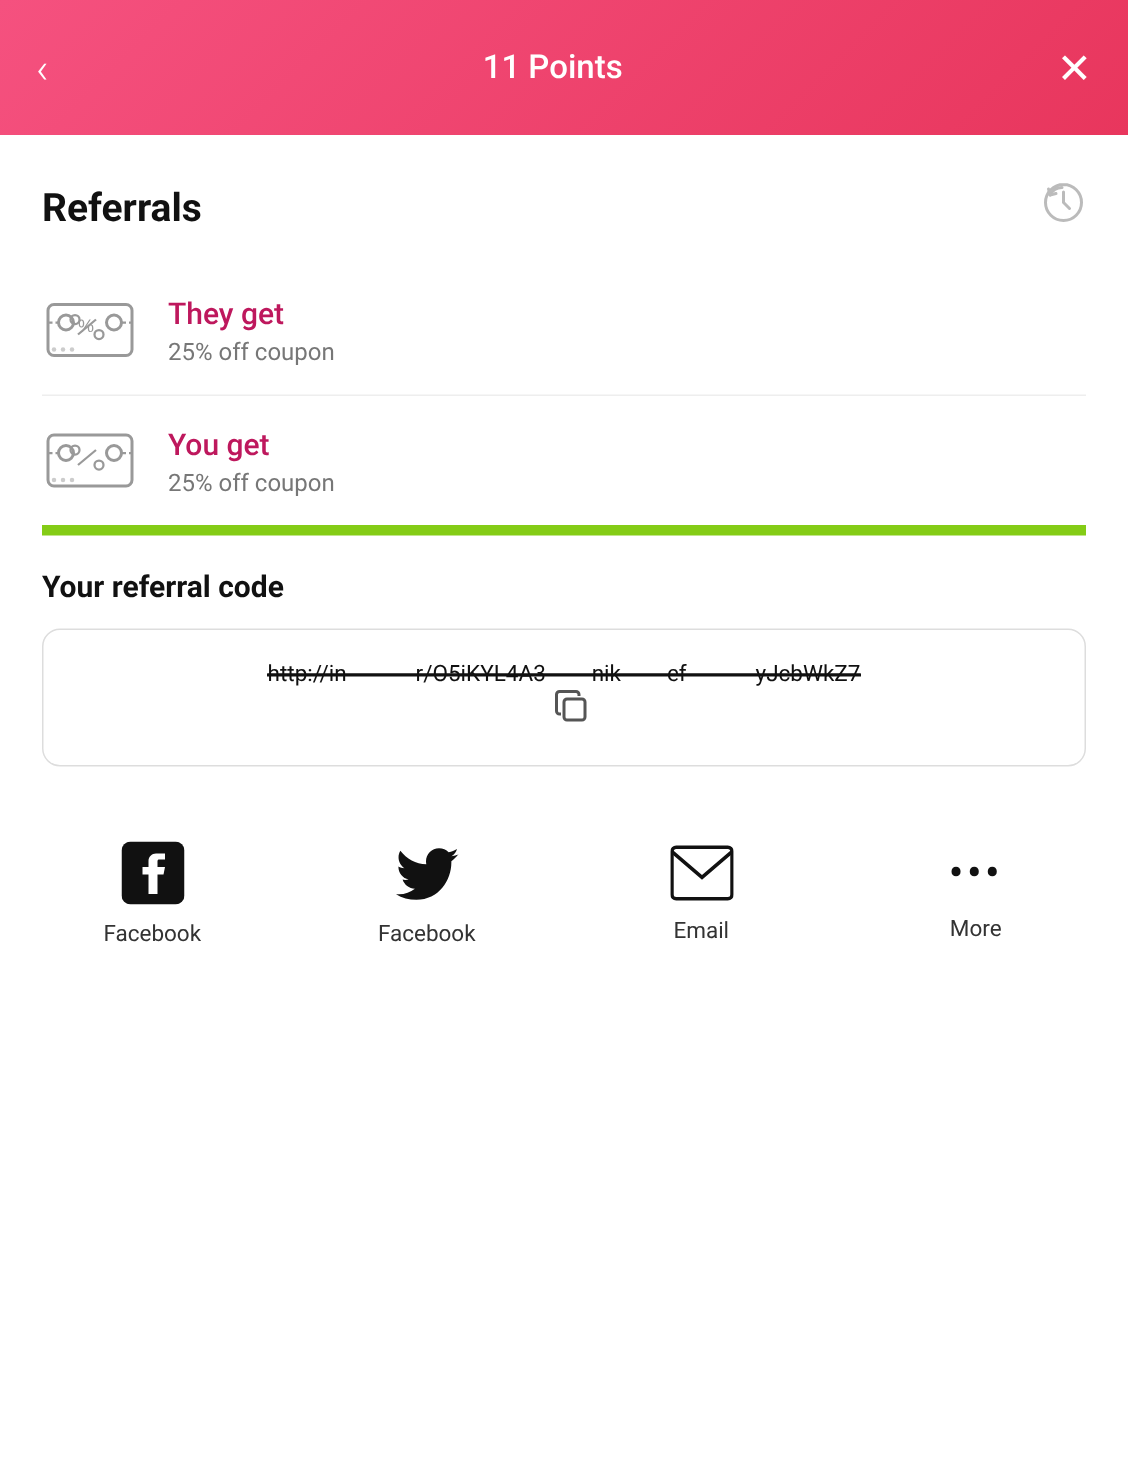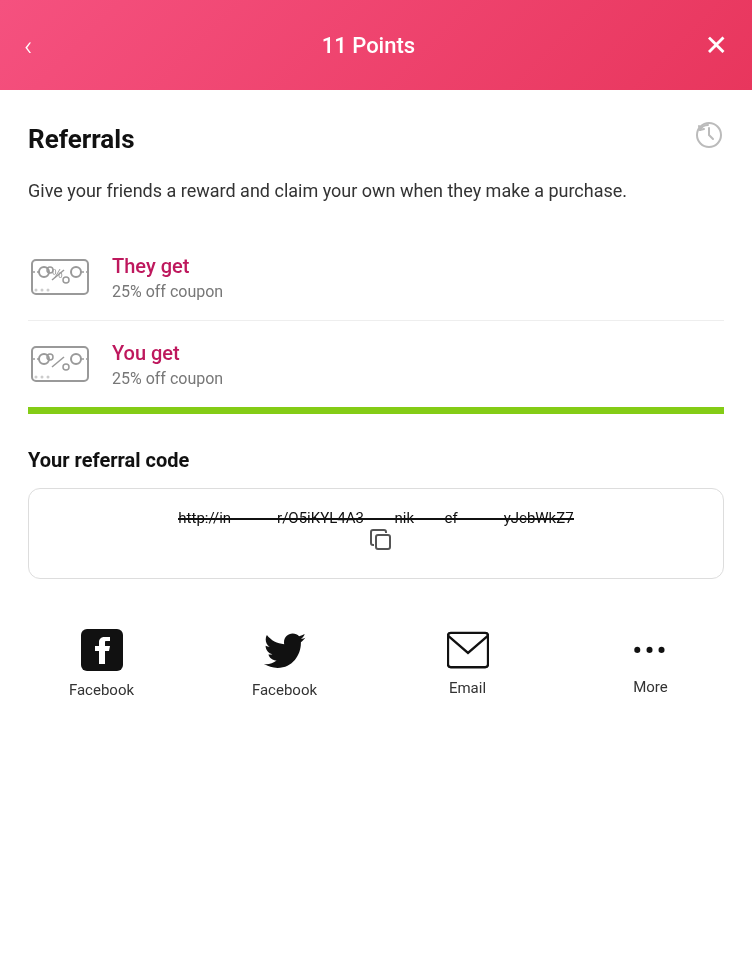--- a/index.html
+++ b/index.html
@@ -104,21 +104,21 @@
       margin-bottom: 4px;
     }
 
     .reward-text .reward-subtitle {
       font-size: 16px;
       color: #777;
     }
 
     
     .referral-section {
-      margin-top: 34px;
+      margin-top: 22px;
     }
 
     .referral-title {
       font-size: 20px;
       font-weight: 700;
       color: #111;
       margin-bottom: 16px;
     }
 
     .referral-code-box {
@@ -232,21 +232,20 @@
     <span class="history-icon">
       <svg width="30" height="30" viewBox="0 0 30 30" fill="none" xmlns="http://www.w3.org/2000/svg">
         <path d="M15 3C8.373 3 3 8.373 3 15C3 21.627 8.373 27 15 27C21.627 27 27 21.627 27 15C27 8.373 21.627 3 15 3Z" stroke="#bbb" stroke-width="2" fill="none"></path>
         <path d="M15 8V15L19 19" stroke="#bbb" stroke-width="2" stroke-linecap="round"></path>
         <path d="M6 10C7.5 7 10.5 5 14 5" stroke="#bbb" stroke-width="2" stroke-linecap="round"></path>
         <path d="M5 6L6 10L10 9" stroke="#bbb" stroke-width="2" stroke-linecap="round" stroke-linejoin="round"></path>
       </svg>
     </span>
   </div>
 
-  <p class="description">Give your friends a reward and claim your own when they make a purchase.</p>
 
   <div class="reward-item">
     <svg class="coupon-icon" viewBox="0 0 64 50" fill="none" xmlns="http://www.w3.org/2000/svg">
       <rect x="4" y="8" width="56" height="34" rx="4" stroke="#999" stroke-width="2" fill="none"></rect>
       <path d="M4 20 L16 20" stroke="#999" stroke-width="1.5" stroke-dasharray="3,2"></path>
       <path d="M48 20 L60 20" stroke="#999" stroke-width="1.5" stroke-dasharray="3,2"></path>
       <circle cx="16" cy="20" r="5" stroke="#999" stroke-width="2" fill="white"></circle>
       <circle cx="48" cy="20" r="5" stroke="#999" stroke-width="2" fill="white"></circle>
       <text x="24" y="26" font-size="12" fill="#999" font-family="sans-serif">%</text>
       <circle cx="22" cy="18" r="3" fill="none" stroke="#999" stroke-width="1.5"></circle>

